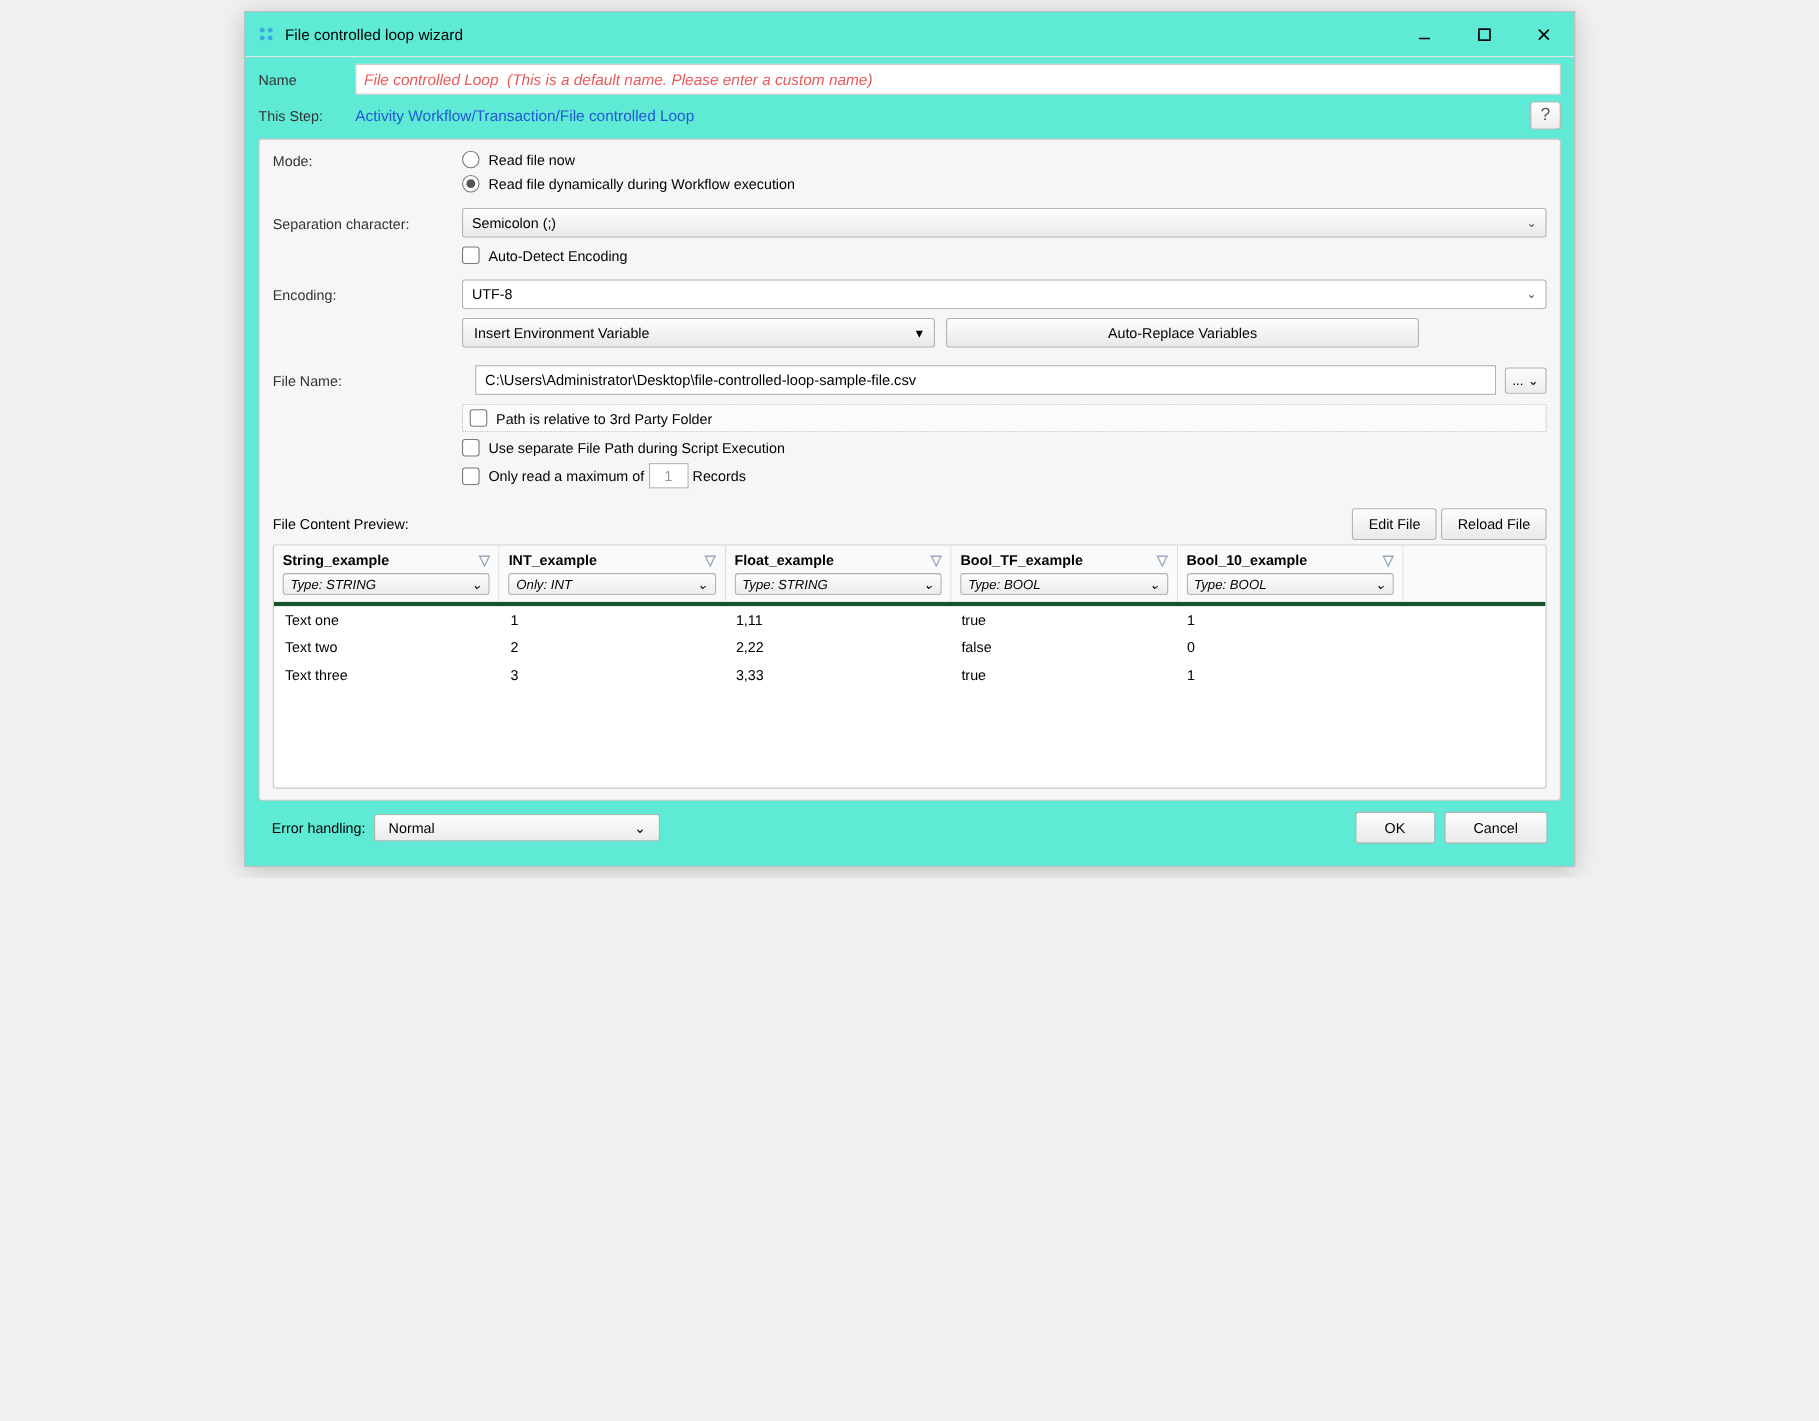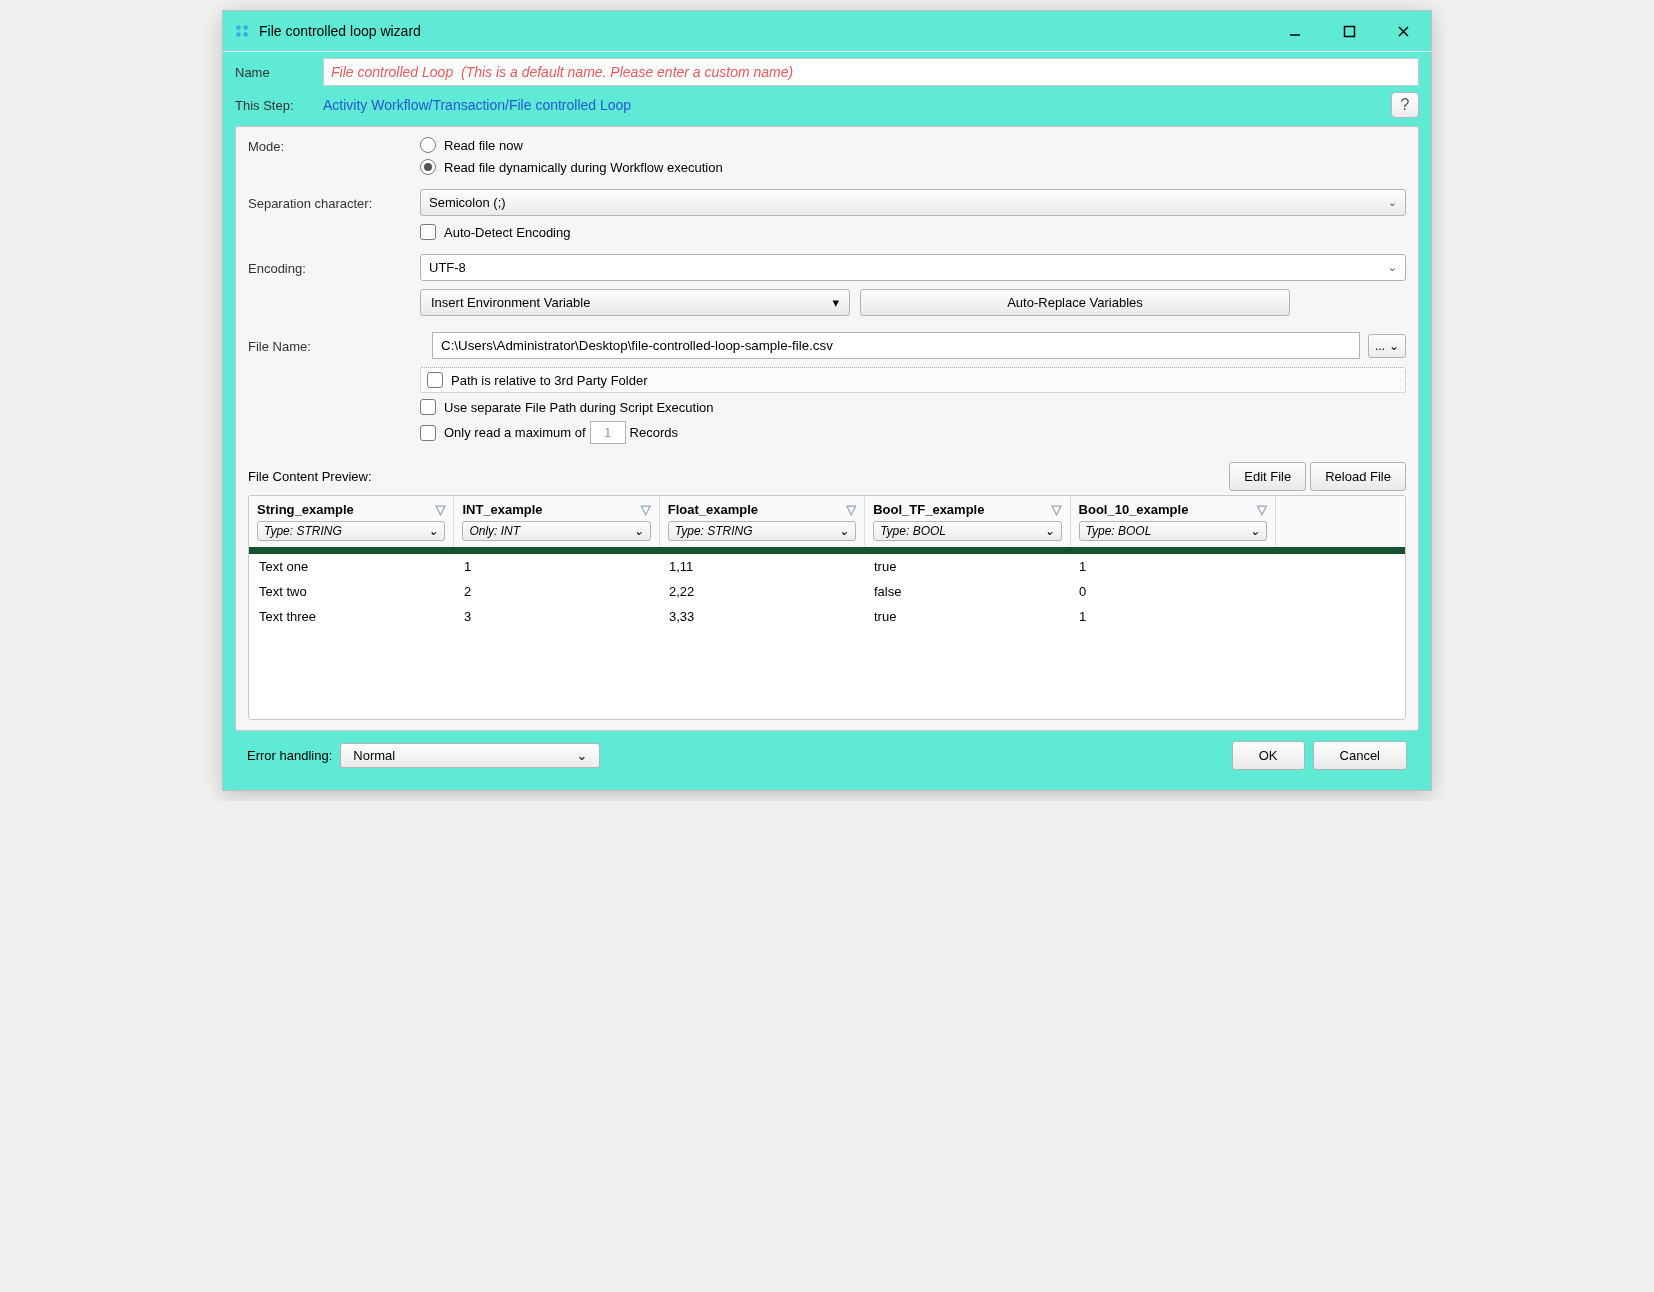--- a/index.html
+++ b/index.html
@@ -122,21 +122,21 @@
 .previewhdr .lbl { flex:1; }
 .previewhdr .btn { padding: 6px 14px; margin-left: 4px; }
 .tablewrap {
   border: 1px solid #c9c9c9;
   background: #fff;
   border-radius: 3px;
   overflow: hidden;
 }
 .thead {
   display: flex;
-  border-bottom: 7px solid #14532d;
+  border-bottom: 4px solid #14532d;
 }
 .thcell {
   flex: 1;
   padding: 6px 8px;
   border-right: 1px solid #dcdcdc;
   background: #fafafa;
 }
 .thcell:last-child { border-right: none; }
 .thname { font-weight: bold; display:flex; align-items:center; justify-content:space-between;}
 .filter-icon { color:#9ab; font-size:13px; }

